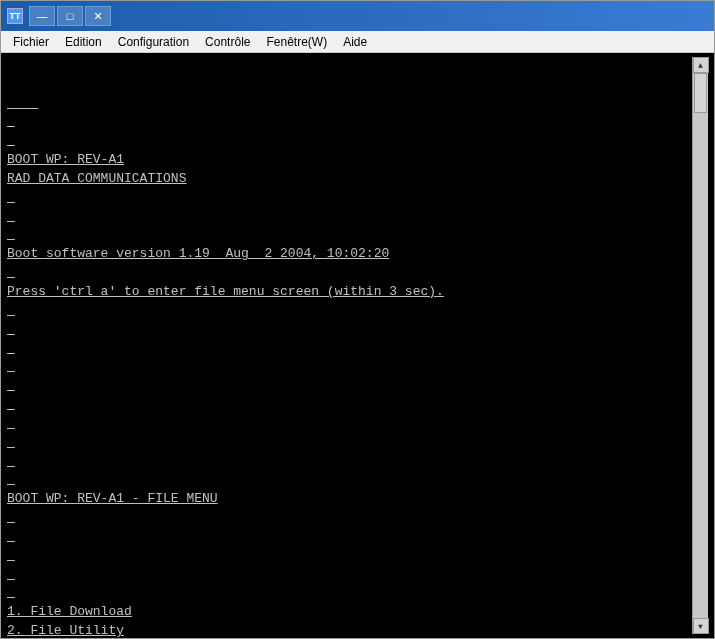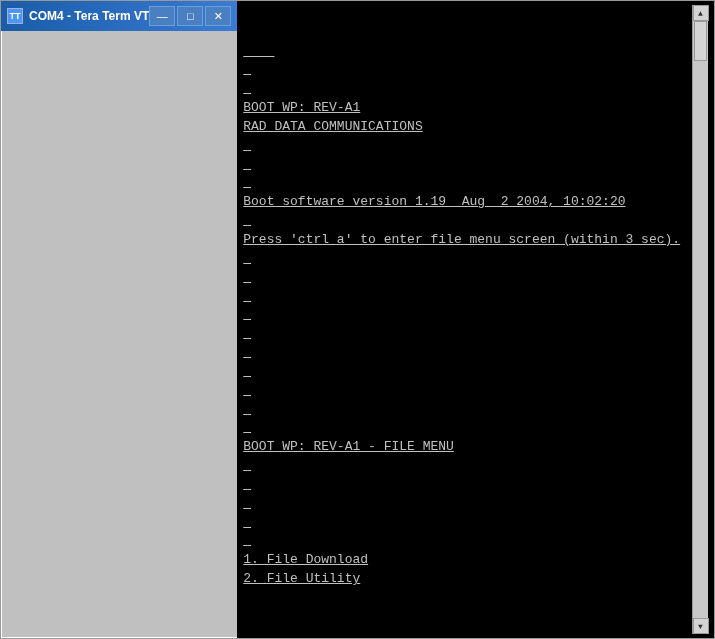--- a/index.html
+++ b/index.html
@@ -15,21 +15,21 @@
       font-family: 'Segoe UI', Tahoma, sans-serif;
       font-size: 12px;
       overflow: hidden;
       user-select: none;
     }
 
     .window {
       width: 715px;
       height: 639px;
       display: flex;
-      flex-direction: row;
+      flex-direction: column;
       border: 1px solid #999;
       box-shadow: inset 0 0 0 1px #fff;
     }
 
     .title-bar {
       background: linear-gradient(to right, #1a5ca8, #3a7bd5);
       height: 30px;
       display: flex;
       align-items: center;
       padding: 0 6px;
@@ -169,28 +169,35 @@
   </style>
 </head>
 <body>
 
 <div class="window">
 
   <div class="title-bar">
     <div class="title-bar-icon">
       <span>TT</span>
     </div>
-    <span class="title-text">COM4 - Tera Term VT</span>
     <div class="title-buttons">
       <div class="title-btn">—</div>
       <div class="title-btn">□</div>
       <div class="title-btn close">✕</div>
     </div>
   </div>
 
+  <div class="menu-bar">
+    <div class="menu-item">Fichier</div>
+    <div class="menu-item">Edition</div>
+    <div class="menu-item">Configuration</div>
+    <div class="menu-item">Contrôle</div>
+    <div class="menu-item">Fenêtre(W)</div>
+    <div class="menu-item">Aide</div>
+  </div>
 
   <div class="terminal-area">
     <div class="terminal-content" id="terminal-content">
     <span class="line">&nbsp;</span><span class="line">&nbsp;</span><span class="line">BOOT WP: REV-A1</span><span class="line">RAD DATA COMMUNICATIONS</span><span class="line">&nbsp;</span><span class="line">&nbsp;</span><span class="line">&nbsp;</span><span class="line">Boot software version 1.19  Aug  2 2004, 10:02:20</span><span class="line">&nbsp;</span><span class="line">Press 'ctrl a' to enter file menu screen (within 3 sec).</span><span class="line">&nbsp;</span><span class="line">&nbsp;</span><span class="line">&nbsp;</span><span class="line">&nbsp;</span><span class="line">&nbsp;</span><span class="line">&nbsp;</span><span class="line">&nbsp;</span><span class="line">&nbsp;</span><span class="line">&nbsp;</span><span class="line">&nbsp;</span><span class="line">BOOT WP: REV-A1 - FILE MENU</span><span class="line">&nbsp;</span><span class="line">&nbsp;</span><span class="line">&nbsp;</span><span class="line">&nbsp;</span><span class="line">&nbsp;</span><span class="line">1. File Download</span><span class="line">2. File Utility</span></div>
     <div class="scrollbar">
       <div class="scrollbar-btn">▲</div>
       <div class="scrollbar-track">
         <div class="scrollbar-thumb"></div>
       </div>
       <div class="scrollbar-btn">▼</div>

